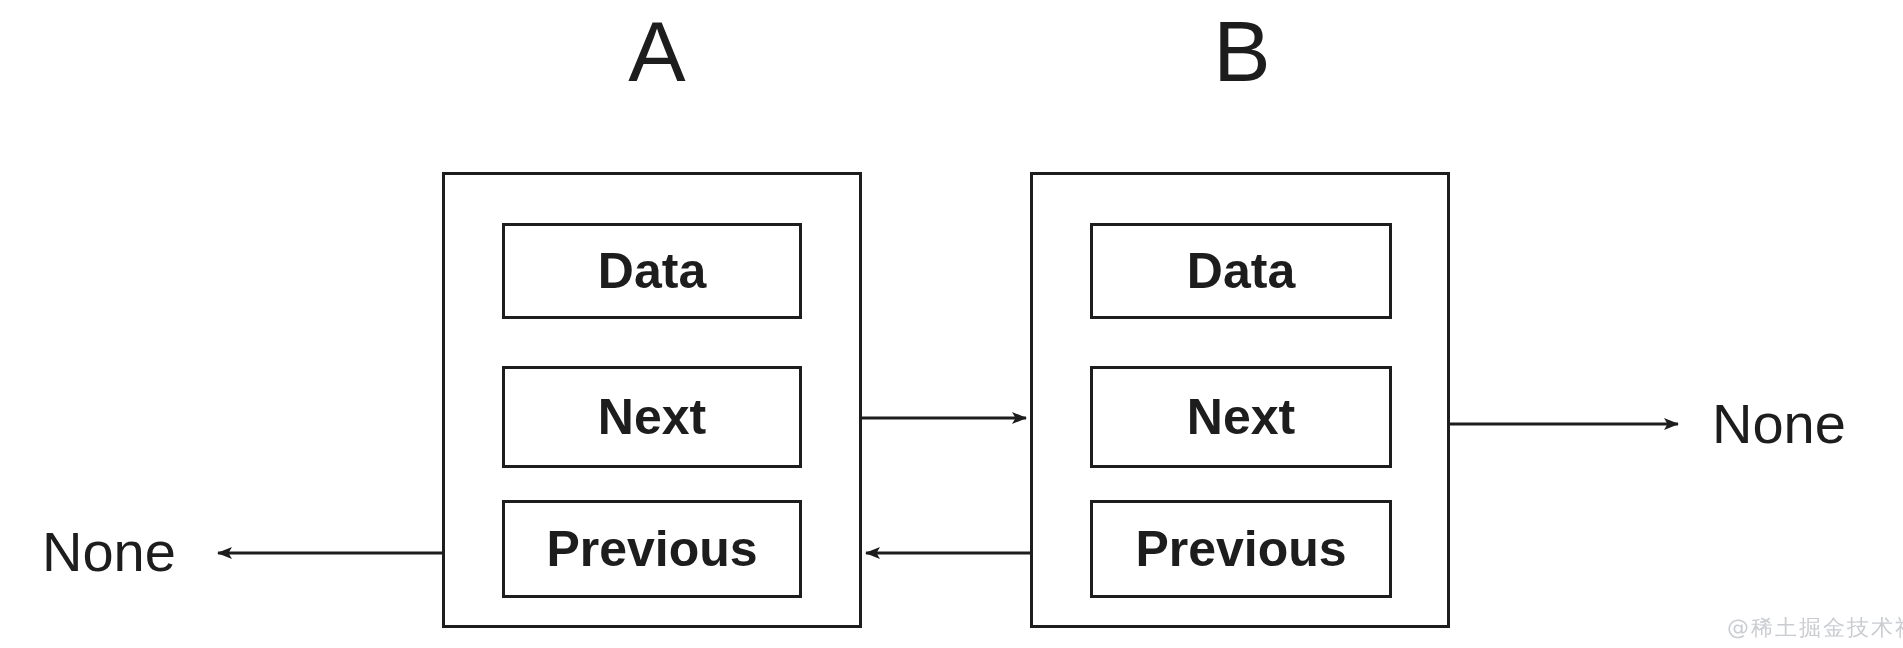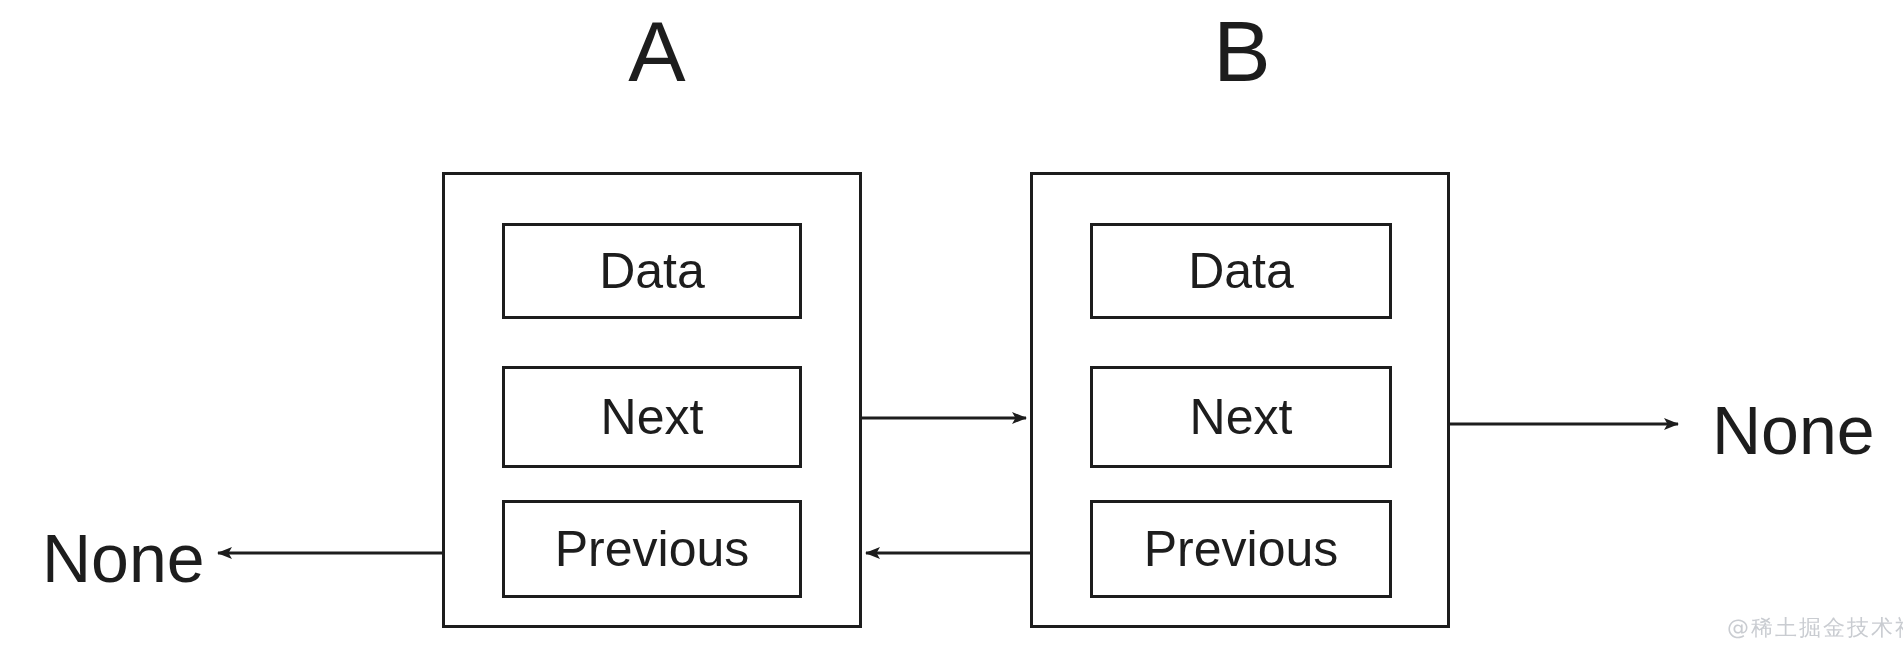--- a/index.html
+++ b/index.html
@@ -42,30 +42,31 @@
     box-sizing: border-box;
   }
   .field-box {
     position: absolute;
     border: 3px solid #1d1d1d;
     background: #ffffff;
     box-sizing: border-box;
     display: flex;
     align-items: center;
     justify-content: center;
+    font-weight: bold;
   }
   .field-label {
     font-size: 50px;
     line-height: 1;
     color: #1d1d1d;
     white-space: nowrap;
   }
   .terminal-label {
     position: absolute;
-    font-size: 68px;
+    font-size: 56px;
     line-height: 1;
     color: #1d1d1d;
     white-space: nowrap;
   }
   .watermark {
     position: absolute;
     font-size: 22px;
     color: #c9ccd1;
     letter-spacing: 2px;
     white-space: nowrap;

